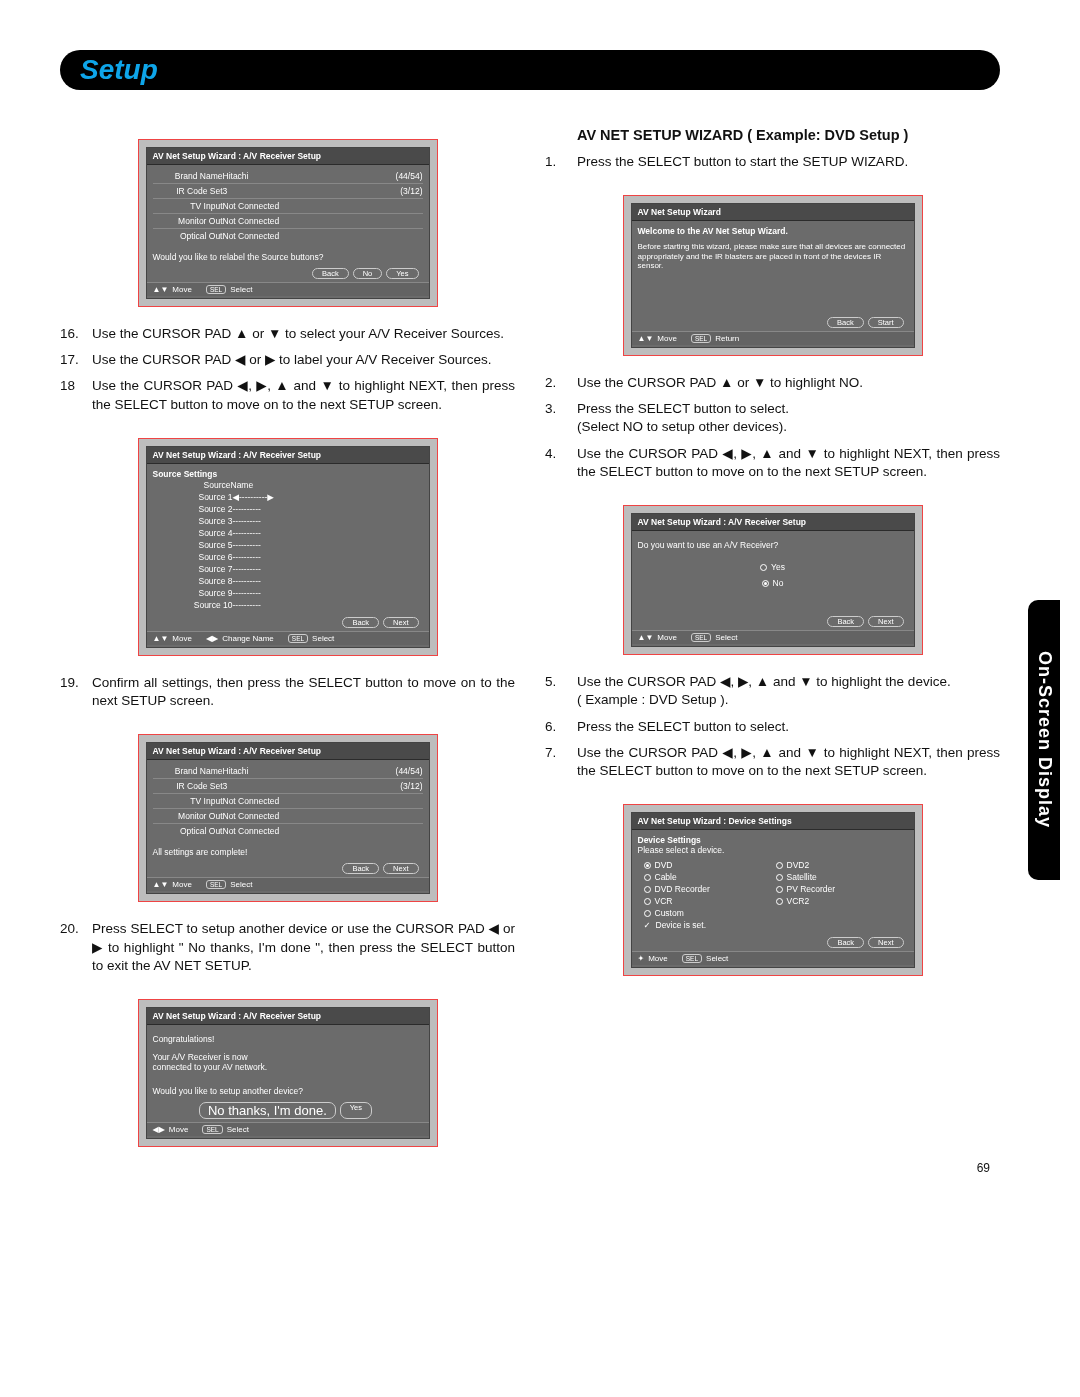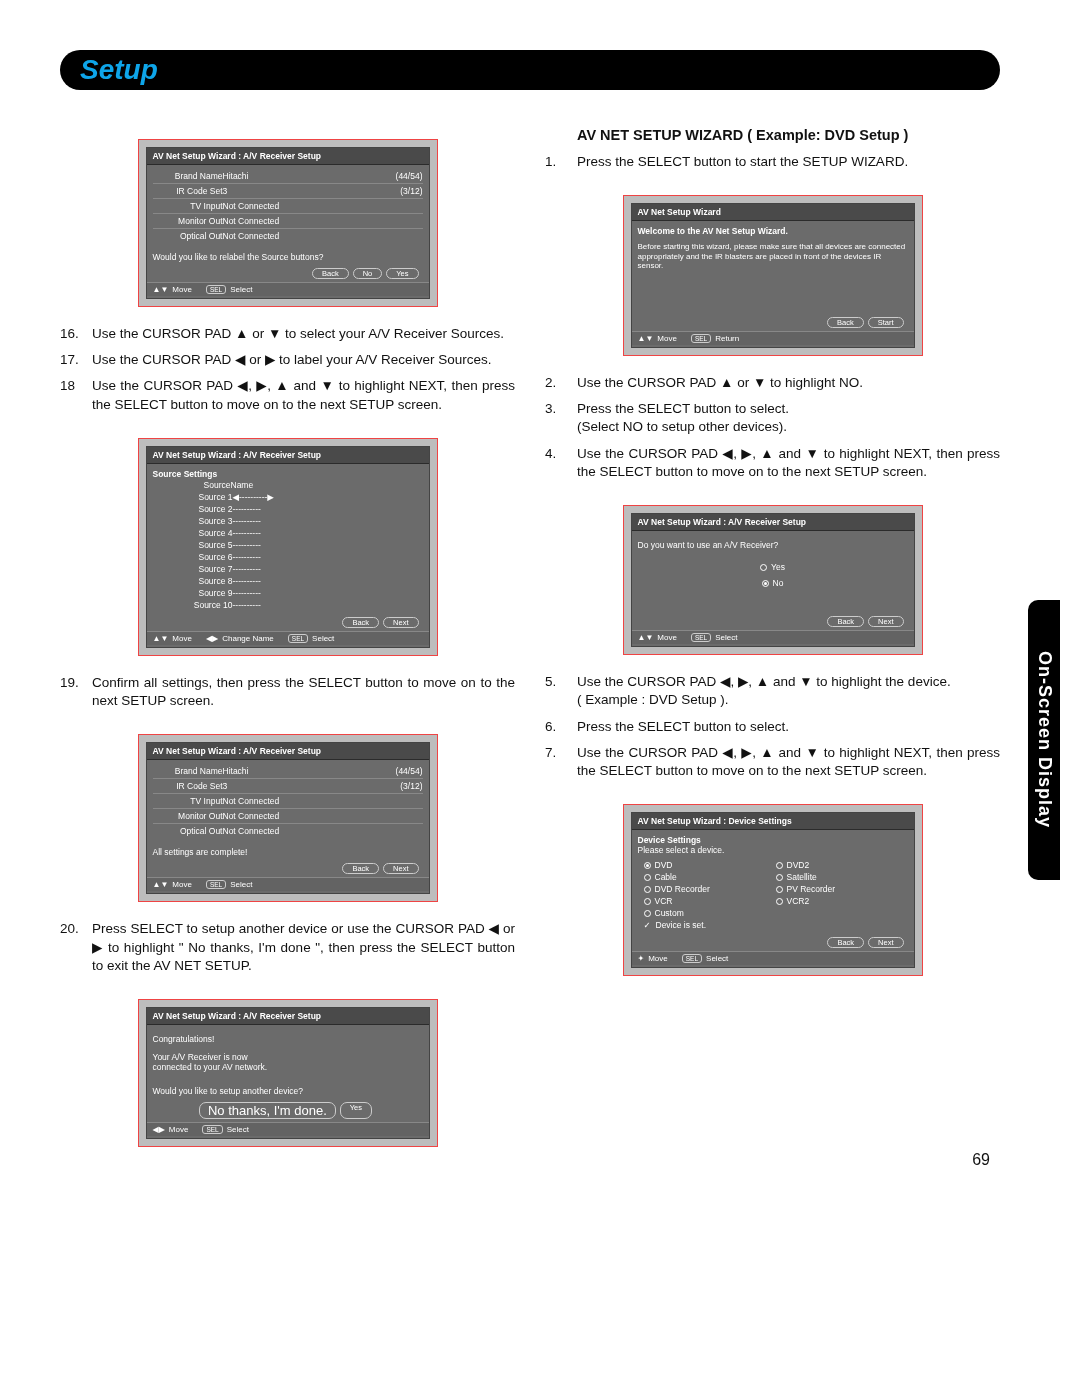--- a/index.html
+++ b/index.html
@@ -8,21 +8,21 @@
   .header-bar { background: #000; border-radius: 999px; padding: 4px 20px; margin-bottom: 25px; }
   .header-bar h1 { color: #0ea5e9; font-weight: bold; font-size: 28px; font-style: italic; }
   .columns { display: flex; gap: 30px; }
   .col { flex: 1; }
   .item { display: flex; margin-bottom: 8px; text-align: justify; line-height: 1.35; }
   .item .num { width: 32px; flex-shrink: 0; }
   .item .txt { flex: 1; }
   h3.sub { font-weight: bold; font-size: 14.5px; margin: 12px 0 10px 32px; }
   .side-tab { position: absolute; right: 20px; top: 600px; width: 32px; height: 280px; background: #000; border-top-left-radius: 10px; border-bottom-left-radius: 10px; display: flex; align-items: center; justify-content: center; }
   .side-tab span { color: #fff; font-weight: bold; font-size: 18px; writing-mode: vertical-rl; letter-spacing: 1px; }
-  .pagenum { position: absolute; bottom: 36px; right: 90px; font-size: 16px; }
+  .pagenum { position: absolute; bottom: 30px; right: 90px; font-size: 12px; }
 
   
   .osd-wrap { width: 300px; margin: 24px auto 18px auto; background: #bdbdbd; padding: 7px; border: 1px solid #ef4444; }
   .osd { background: #6b6b6b; border: 1px solid #444; font-size: 8.5px; color: #fff; font-family: Arial, sans-serif; padding-bottom: 2px;}
   .osd-title { background: #4a4a4a; border-bottom: 1px solid #2b2b2b; padding: 3px 6px; font-weight: bold; }
   .osd-body { padding: 5px 6px 3px 6px; min-height: 70px; }
   .osd-row { display: flex; padding: 1px 0; }
   .osd-row .lab { width: 70px; flex-shrink: 0; text-align: right; }
   .osd-row .val { flex: 1; }
   .osd-row .extra { width: 50px; text-align: right; }

